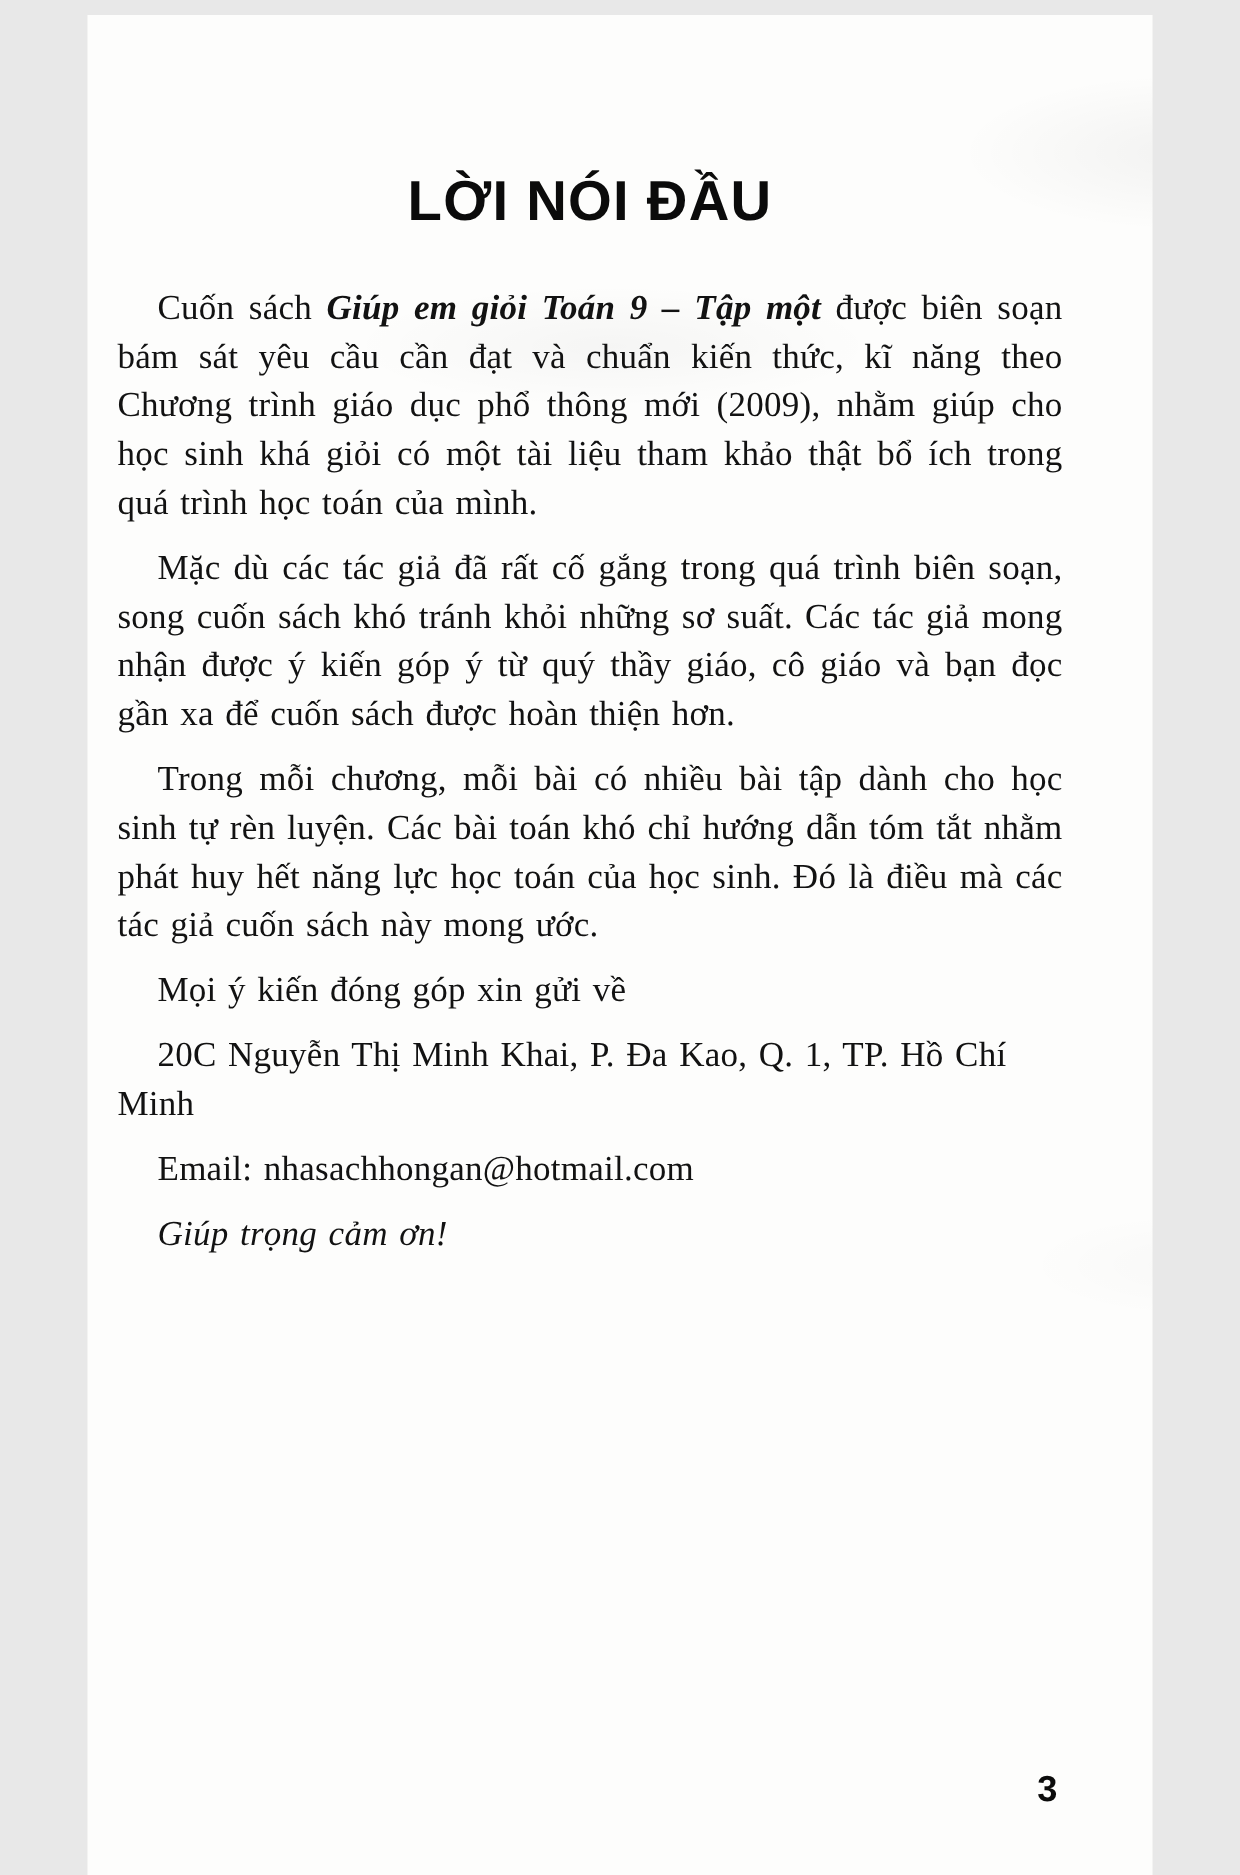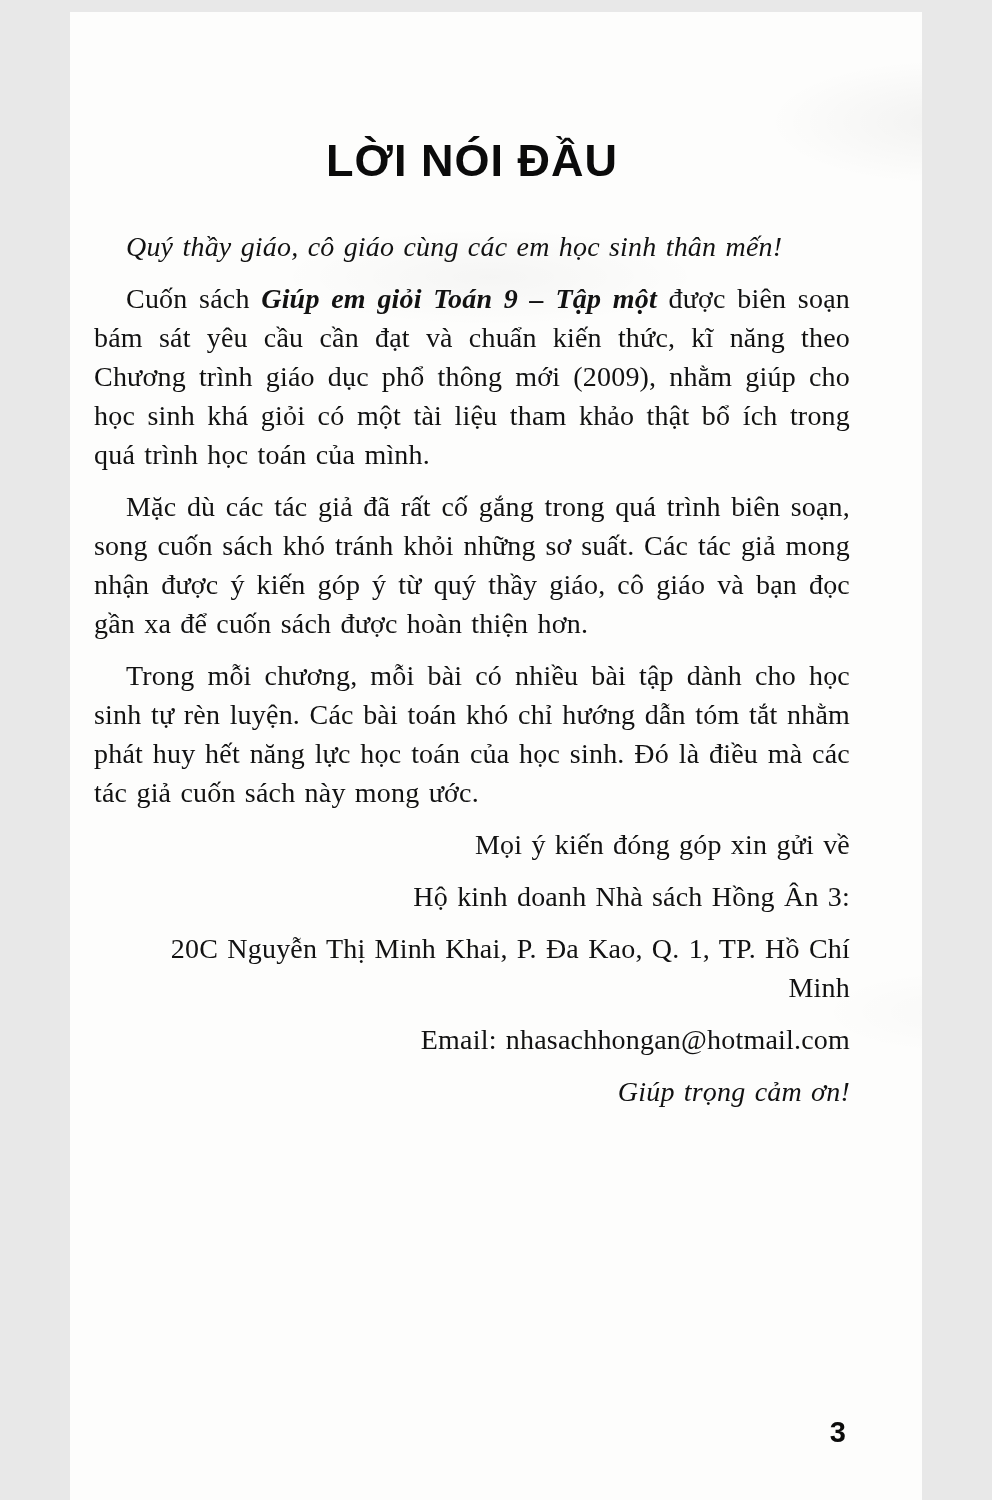--- a/index.html
+++ b/index.html
@@ -42,21 +42,21 @@
   p.body-par {
     margin: 0 0 13px 0;
     font-size: 28px;
     line-height: 39px;
     text-align: justify;
     text-indent: 32px;
     letter-spacing: 0.2px;
     word-spacing: 2px;
   }
   p.single {
-    text-align: right;
+    text-align: left;
   }
   .italic { font-style: italic; }
   .book-title {
     font-weight: bold;
     font-style: italic;
   }
   p.signature {
     margin: 0;
     text-align: right;
     font-weight: bold;
@@ -76,31 +76,29 @@
   }
 </style>
 </head>
 <body>
 
 <div class="page">
   <div class="content">
 
     <h1 class="title">LỜI NÓI ĐẦU</h1>
 
-    <p class="body-par italic">Quý thầy giáo, cô giáo cùng các em học sinh thân mến!</p>
 
     <p class="body-par"><span>Cuốn sách </span><span class="book-title">Giúp em giỏi Toán 9 – Tập một</span><span> được biên soạn bám sát yêu cầu cần đạt và chuẩn kiến thức, kĩ năng theo Chương trình giáo dục phổ thông mới (2009), nhằm giúp cho học sinh khá giỏi có một tài liệu tham khảo thật bổ ích trong quá trình học toán của mình.</span></p>
 
     <p class="body-par">Mặc dù các tác giả đã rất cố gắng trong quá trình biên soạn, song cuốn sách khó tránh khỏi những sơ suất. Các tác giả mong nhận được ý kiến góp ý từ quý thầy giáo, cô giáo và bạn đọc gần xa để cuốn sách được hoàn thiện hơn.</p>
 
     <p class="body-par">Trong mỗi chương, mỗi bài có nhiều bài tập dành cho học sinh tự rèn luyện. Các bài toán khó chỉ hướng dẫn tóm tắt nhằm phát huy hết năng lực học toán của học sinh. Đó là điều mà các tác giả cuốn sách này mong ước.</p>
 
     <p class="body-par single">Mọi ý kiến đóng góp xin gửi về</p>
 
-    <p class="body-par single">Hộ kinh doanh Nhà sách Hồng Ân 3:</p>
 
     <p class="body-par single">20C Nguyễn Thị Minh Khai, P. Đa Kao, Q. 1, TP. Hồ Chí Minh</p>
 
     <p class="body-par single">Email: nhasachhongan@hotmail.com</p>
 
     <p class="body-par single italic">Giúp trọng cảm ơn!</p>
 
 
   </div>
 

